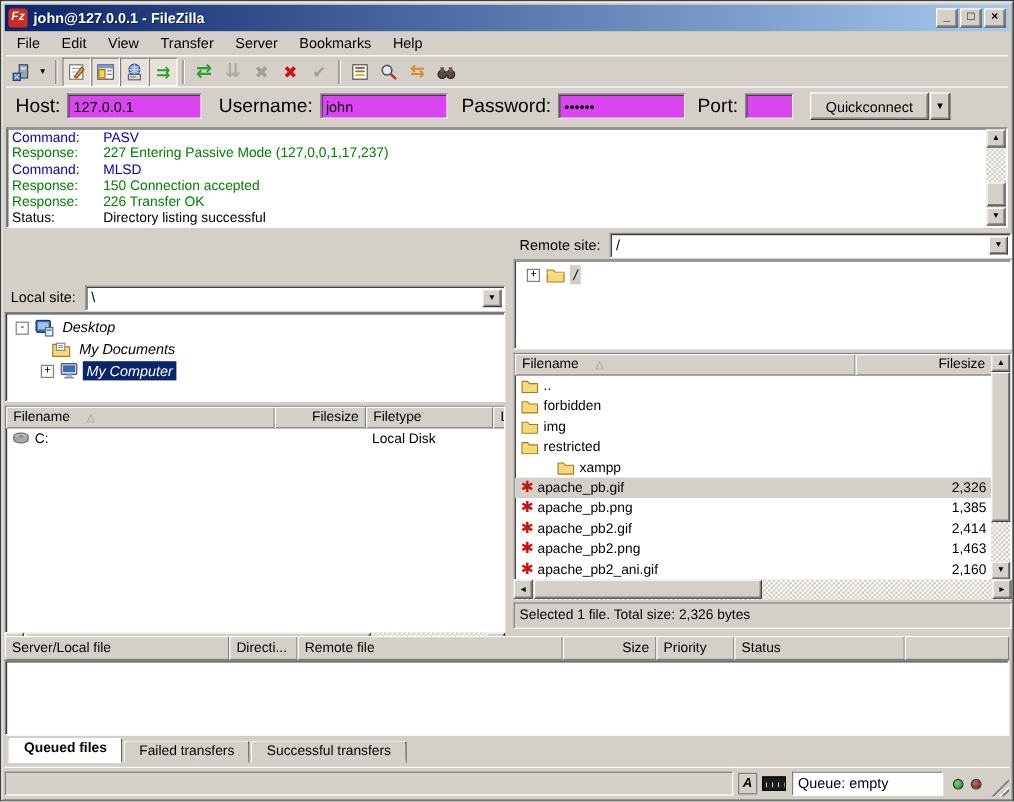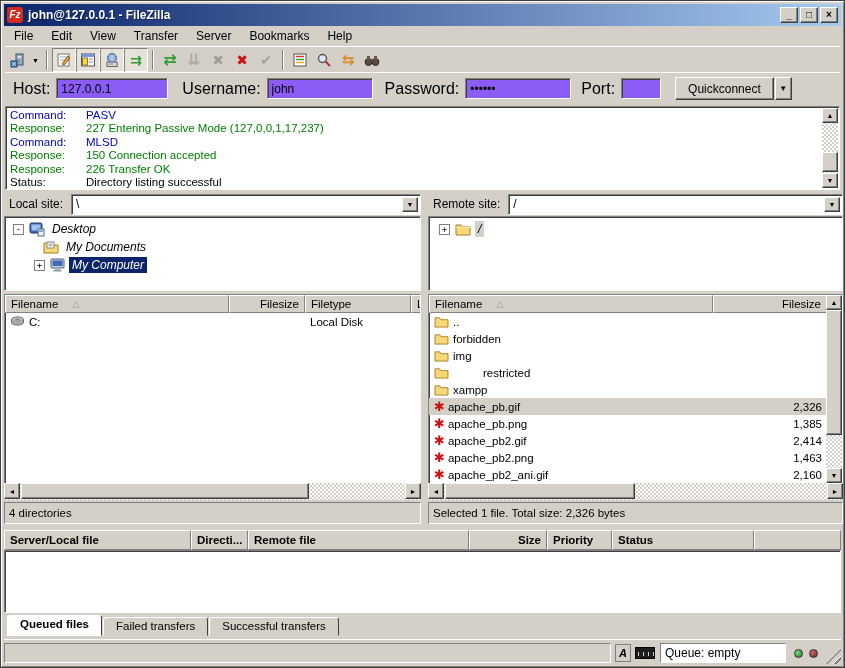--- a/index.html
+++ b/index.html
@@ -30,21 +30,21 @@
   .toolbar{position:absolute;left:4px;top:45px;right:4px;height:27px;display:flex;align-items:center;border-top:1px solid #fff;}
   .tbtn{width:24px;height:24px;display:flex;align-items:center;justify-content:center;border:1px solid transparent;flex:none;}
   .tbtn.pressed{border-color:#808080 #fff #fff #808080;background:#e6e2da;}
   .tbtn .g{font-size:14px;line-height:14px;}
   .tbtn.disabled{filter:grayscale(1);opacity:.45;}
   .tb-sep{width:2px;height:20px;border-left:1px solid #808080;border-right:1px solid #fff;margin:0 4px;flex:none;}
   .dd-arrow{width:13px;height:22px;display:flex;align-items:center;justify-content:center;font-size:7px;flex:none;}
   
   .quickbar{position:absolute;left:4px;top:71px;right:4px;height:32px;display:flex;align-items:center;border-top:1px solid #fff;}
   .qc-label{margin:0 6px 0 8px;font-size:16px;white-space:nowrap;}
-  .field{height:21px;background:#8b5cf6;border:1px solid;border-color:#808080 #fff #fff #808080;
+  .field{height:21px;background:#d946ef;border:1px solid;border-color:#808080 #fff #fff #808080;
     box-shadow:inset 1px 1px 0 #404040;font-family:inherit;font-size:12px;padding:1px 4px;}
   .qc-btn{height:23px;padding:2px 12px;font-size:12px;margin-left:14px;}
   .qc-dd{width:17px;height:23px;display:flex;align-items:center;justify-content:center;font-size:8px;margin-left:1px;}
   
   .log{position:absolute;left:4px;top:105px;right:4px;height:84px;background:#fff;
     border:1px solid;border-color:#808080 #fff #fff #808080;box-shadow:inset 1px 1px 0 #404040;
     padding:2px 20px 2px 4px;overflow:hidden;}
   .log-line{display:flex;height:13.4px;line-height:13.4px;font-size:11.5px;white-space:nowrap;}
   .log-label{width:76px;flex:none;}
   .lc-command{color:#0000c0;}
@@ -61,21 +61,21 @@
   .sb-thumb{position:absolute;left:0;width:16px;background:#d4d0c8;}
   .hscroll{position:absolute;left:0;right:0;height:17px;
     background-image:linear-gradient(45deg,#fff 25%,transparent 25%,transparent 75%,#fff 75%),
                      linear-gradient(45deg,#fff 25%,transparent 25%,transparent 75%,#fff 75%);
     background-size:4px 4px;background-position:0 0,2px 2px;background-color:#d4d0c8;}
   .hs-btn{position:absolute;top:0;width:16px;height:16px;display:flex;align-items:center;justify-content:center;font-size:7px;}
   .hs-left{left:0;} .hs-right{right:0;}
   .hs-thumb{position:absolute;top:0;height:16px;background:#d4d0c8;}
   
   .pane{position:absolute;top:192px;height:331px;}
-  .pane.left{left:3px;width:417px;}
+  .pane.left{left:3px;width:417px;margin-top:44px;}
   .pane.right{left:427px;width:415px;}
   .sitebar{position:absolute;left:0;right:0;top:0;height:22px;display:flex;align-items:center;}
   .site-label{padding:0 8px 0 5px;font-size:12px;white-space:nowrap;}
   .combo{flex:1;height:21px;background:#fff;border:1px solid;border-color:#808080 #fff #fff #808080;
     box-shadow:inset 1px 1px 0 #404040;display:flex;align-items:center;padding:1px 2px 1px 4px;font-size:12px;}
   .combo-btn{width:16px;height:15px;margin-left:auto;display:flex;align-items:center;justify-content:center;font-size:7px;flex:none;}
   .treebox{position:absolute;left:0;right:0;top:23px;height:75px;background:#fff;
     border:1px solid;border-color:#808080 #fff #fff #808080;box-shadow:inset 1px 1px 0 #404040;
     overflow:hidden;padding-top:3px;}
   .trow{height:18px;display:flex;align-items:center;white-space:nowrap;}
@@ -98,21 +98,21 @@
   .lrow.selected{background:#d4d0c8;}
   .cell{padding:0 5px;overflow:hidden;flex:none;display:flex;align-items:center;}
   .cell.right{justify-content:flex-end;}
   .ficon{margin-right:4px;flex:none;display:flex;}
   .splat{color:#cc1111;font-size:13px;line-height:13px;margin-right:3px;flex:none;
     font-family:"DejaVu Sans",sans-serif;}
   .statuspanel{position:absolute;left:0;right:0;top:309px;height:22px;background:#d4d0c8;
     border:1px solid;border-color:#808080 #fff #fff #808080;display:flex;align-items:center;padding:0 4px;font-size:11.5px;}
   .splitter-v{position:absolute;left:420px;top:192px;width:7px;height:331px;}
   
-  .queue{position:absolute;left:3px;top:529px;right:3px;height:84px;font-weight:bold;}
+  .queue{position:absolute;left:3px;top:529px;right:3px;height:84px;}
   .qheader{display:flex;height:20px;}
   .qbody{height:63px;background:#fff;border:1px solid;border-color:#808080 #fff #fff #808080;
     box-shadow:inset 1px 1px 0 #404040;}
   
   .tabbar{position:absolute;left:6px;top:613px;right:3px;height:22px;display:flex;align-items:flex-end;}
   .tab{padding:2px 12px 3px;margin-right:1px;border:1px solid;border-color:#fff #404040 #d4d0c8 #fff;
     border-radius:3px 3px 0 0;background:#d4d0c8;height:19px;white-space:nowrap;font-size:11.5px;}
   .tab.active{background:#fff;font-weight:bold;height:21px;border-bottom-color:#fff;}
   
   .statusbar{position:absolute;left:3px;right:3px;bottom:3px;height:25px;display:flex;align-items:center;border-top:1px solid #fff;padding-top:2px;}
@@ -427,32 +427,32 @@
             <span class="ficon">
               <svg width="15" height="12" viewBox="0 0 16 13">
                 <path d="M1 2 h5 l1.5 2 H15 v8 H1 z" fill="#f8d979" stroke="#a97d1e"></path>
               </svg>
             </span>
             <span>img</span>
           </span>
         <span class="cell right" style="flex:1;"></span>
       </div>
       <div class="lrow" style="width:398px;">
-        <span class="cell" style="width:284px;gap:30px;">
+        <span class="cell" style="width:284px;">
             <span class="ficon">
               <svg width="15" height="12" viewBox="0 0 16 13">
                 <path d="M1 2 h5 l1.5 2 H15 v8 H1 z" fill="#f8d979" stroke="#a97d1e"></path>
               </svg>
             </span>
             <span>restricted</span>
           </span>
         <span class="cell right" style="flex:1;"></span>
       </div>
       <div class="lrow" style="width:398px;">
-        <span class="cell" style="width:284px;">
+        <span class="cell" style="width:284px;margin-left:30px;">
             <span class="ficon">
               <svg width="15" height="12" viewBox="0 0 16 13">
                 <path d="M1 2 h5 l1.5 2 H15 v8 H1 z" fill="#f8d979" stroke="#a97d1e"></path>
               </svg>
             </span>
             <span>xampp</span>
           </span>
         <span class="cell right" style="flex:1;"></span>
       </div>
 

